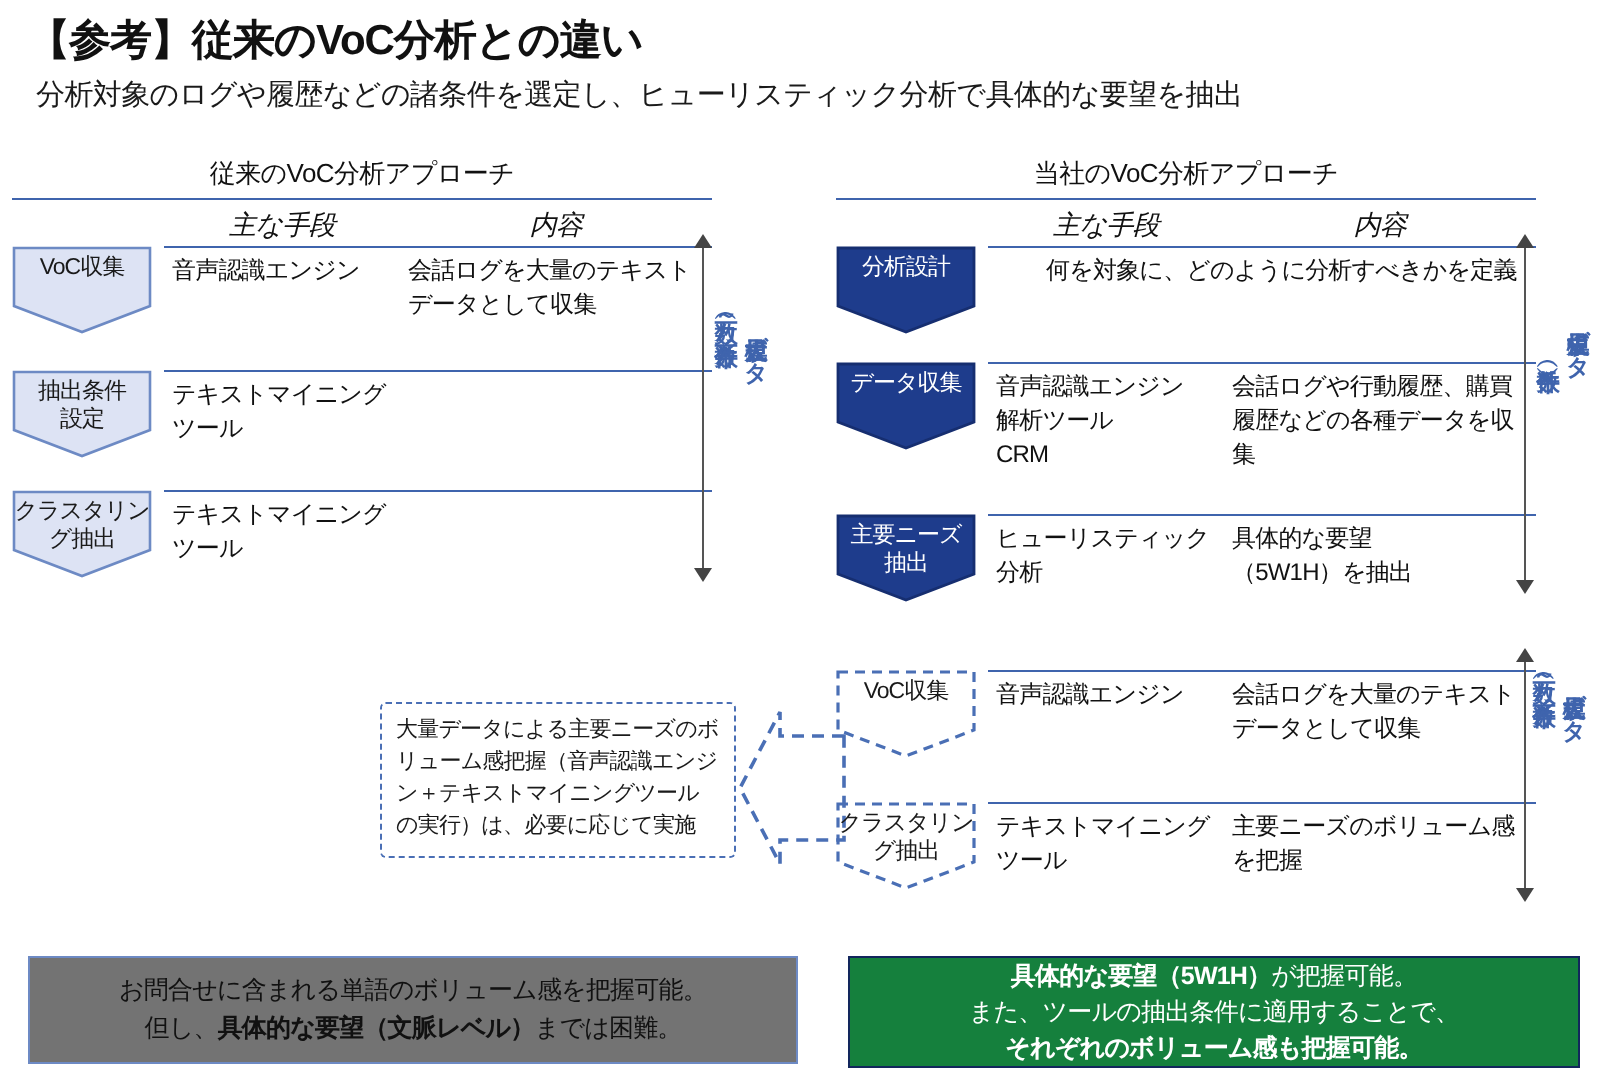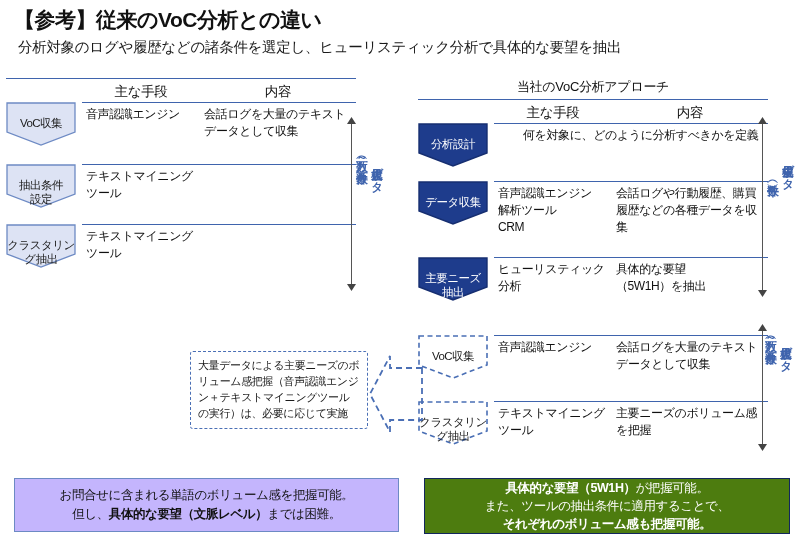--- a/index.html
+++ b/index.html
@@ -30,21 +30,21 @@
   .panel{position:absolute;top:78px;}
   .panel-left{left:6px;width:350px;}
   .panel-right{left:418px;width:350px;}
 
   .panel-title{
     text-align:center;font-size:13px;color:#111;
     padding-bottom:3px;letter-spacing:-0.3px;
   }
   .panel-rule{height:0;border-top:1.6px solid #3f64ad;width:100%;}
 
-  .col-heads{display:flex;margin-top:4px;}
+  .col-heads{display:flex;margin-top:4px;font-style:italic;}
   .col-heads .spacer{width:76px;flex:0 0 76px;}
   .col-heads .ch{
     flex:1;text-align:center;font-size:13.5px;color:#111;
     letter-spacing:-0.3px;
   }
   .col-heads .ch.means{flex:0 0 118px;}
 
   
   .rows{position:relative;margin-top:1px;}
   .row{
@@ -53,21 +53,21 @@
   .row .divider{
     position:absolute;left:76px;right:0;top:0;
     border-top:1.4px solid #3f64ad;
   }
 
   .chev{
     position:relative;
     flex:0 0 70px;width:70px;min-height:30px;
     margin-right:6px;
     display:flex;align-items:flex-start;justify-content:center;
-    padding-top:13px;
+    padding-top:3px;
     box-sizing:border-box;
     font-size:11.5px;line-height:1.18;text-align:center;
     letter-spacing:-0.5px;
   }
   .chev-shape{
     position:absolute;left:0;top:0;width:70px;height:44px;
     z-index:0;
   }
   .chev-txt{position:relative;z-index:2;padding:2px 1px 0 1px;}
 
@@ -117,41 +117,42 @@
   .note-arrow{position:absolute;left:368px;top:352px;}
 
   
   .sumbox{
     position:absolute;box-sizing:border-box;
     display:flex;flex-direction:column;align-items:center;justify-content:center;
     text-align:center;
   }
   .sumbox.left{
     left:14px;top:478px;width:385px;height:54px;
-    background:#c4b5fd;border:1.3px solid #6d8ac4;
+    background:#737373;border:1.3px solid #6d8ac4;
     font-size:12.5px;line-height:1.55;color:#111;
     letter-spacing:-0.4px;
   }
   .sumbox.right{
     left:424px;top:478px;width:366px;height:56px;
-    background:#4d7c0f;border:1.3px solid #12265c;
+    background:#15803d;border:1.3px solid #12265c;
     font-size:12.5px;line-height:1.45;color:#ffffff;
     letter-spacing:-0.4px;
   }
   .sumbox b{font-weight:bold;}
 </style>
 </head>
 <body>
 
 <div class="slide">
 
   <div class="title">【参考】従来のVoC分析との違い</div>
   <div class="subtitle">分析対象のログや履歴などの諸条件を選定し、ヒューリスティック分析で具体的な要望を抽出</div>
 
   <div class="panel panel-left">
+    <div class="panel-title">従来のVoC分析アプローチ</div>
     <div class="panel-rule"></div>
     <div class="col-heads">
       <div class="spacer"></div>
       <div class="ch means">主な手段</div>
       <div class="ch">内容</div>
     </div>
     <div class="rows" id="left-rows">
         <div class="row" style="min-height: 62px;">
           <div class="divider"></div>
           <div class="chev light">

